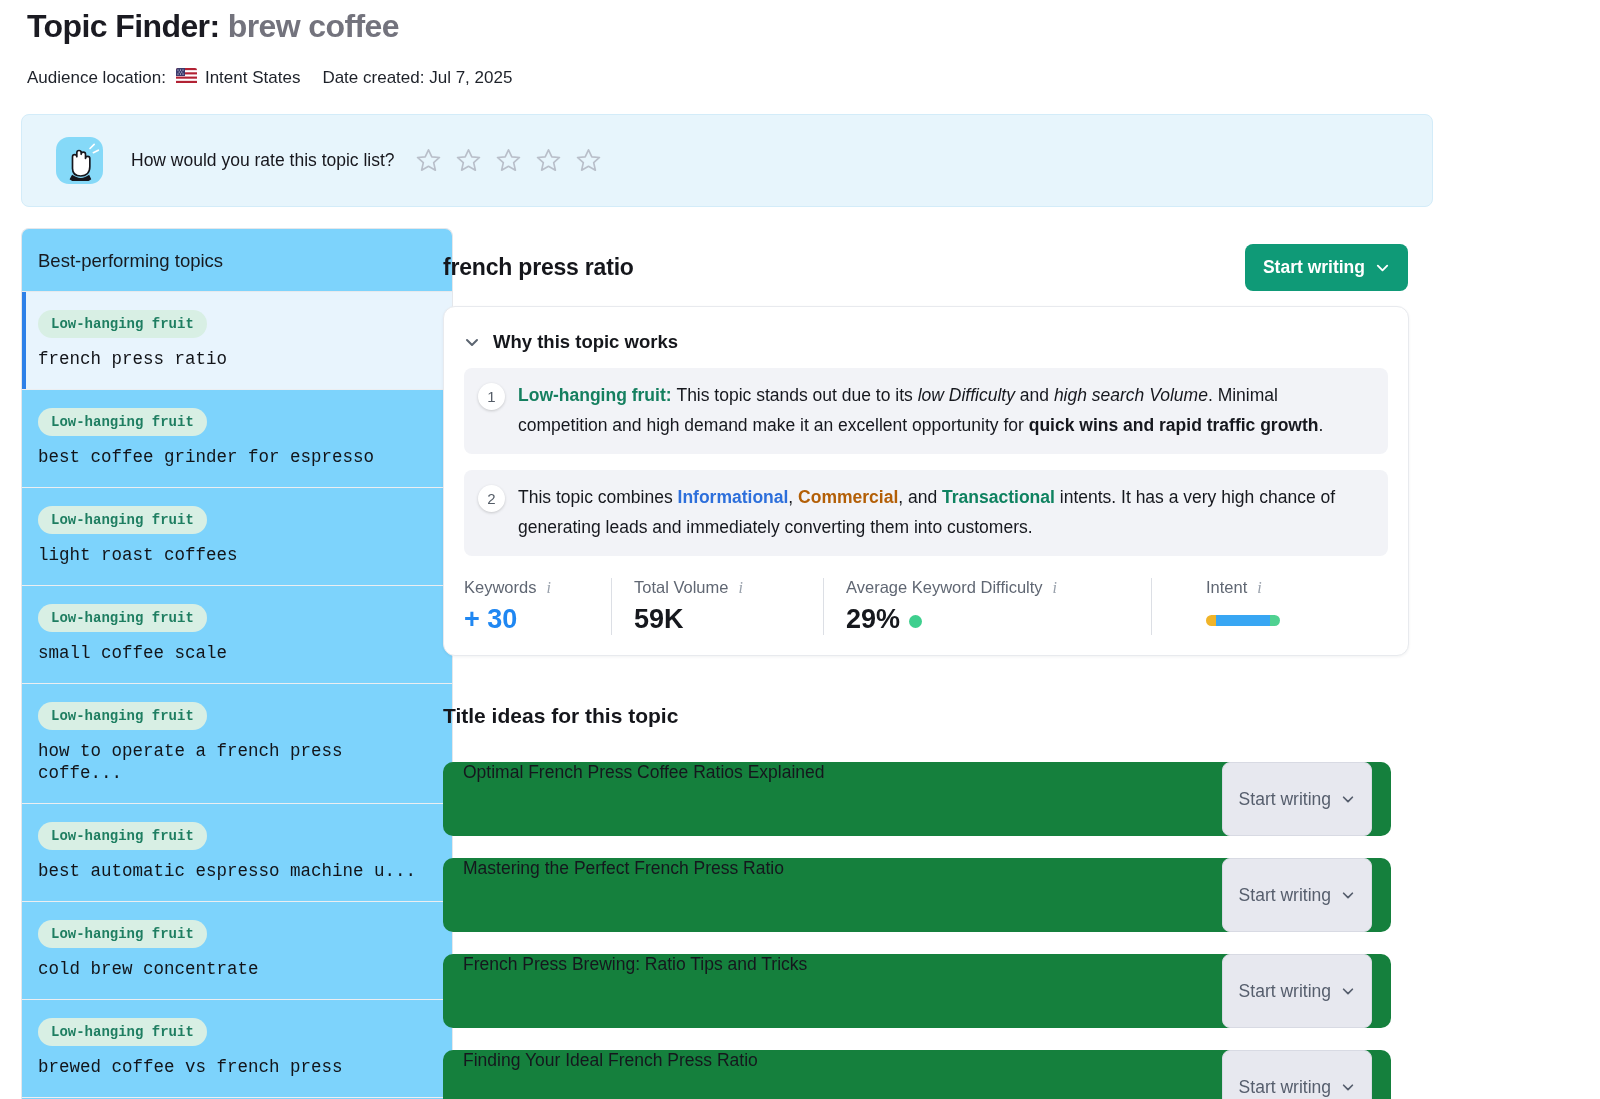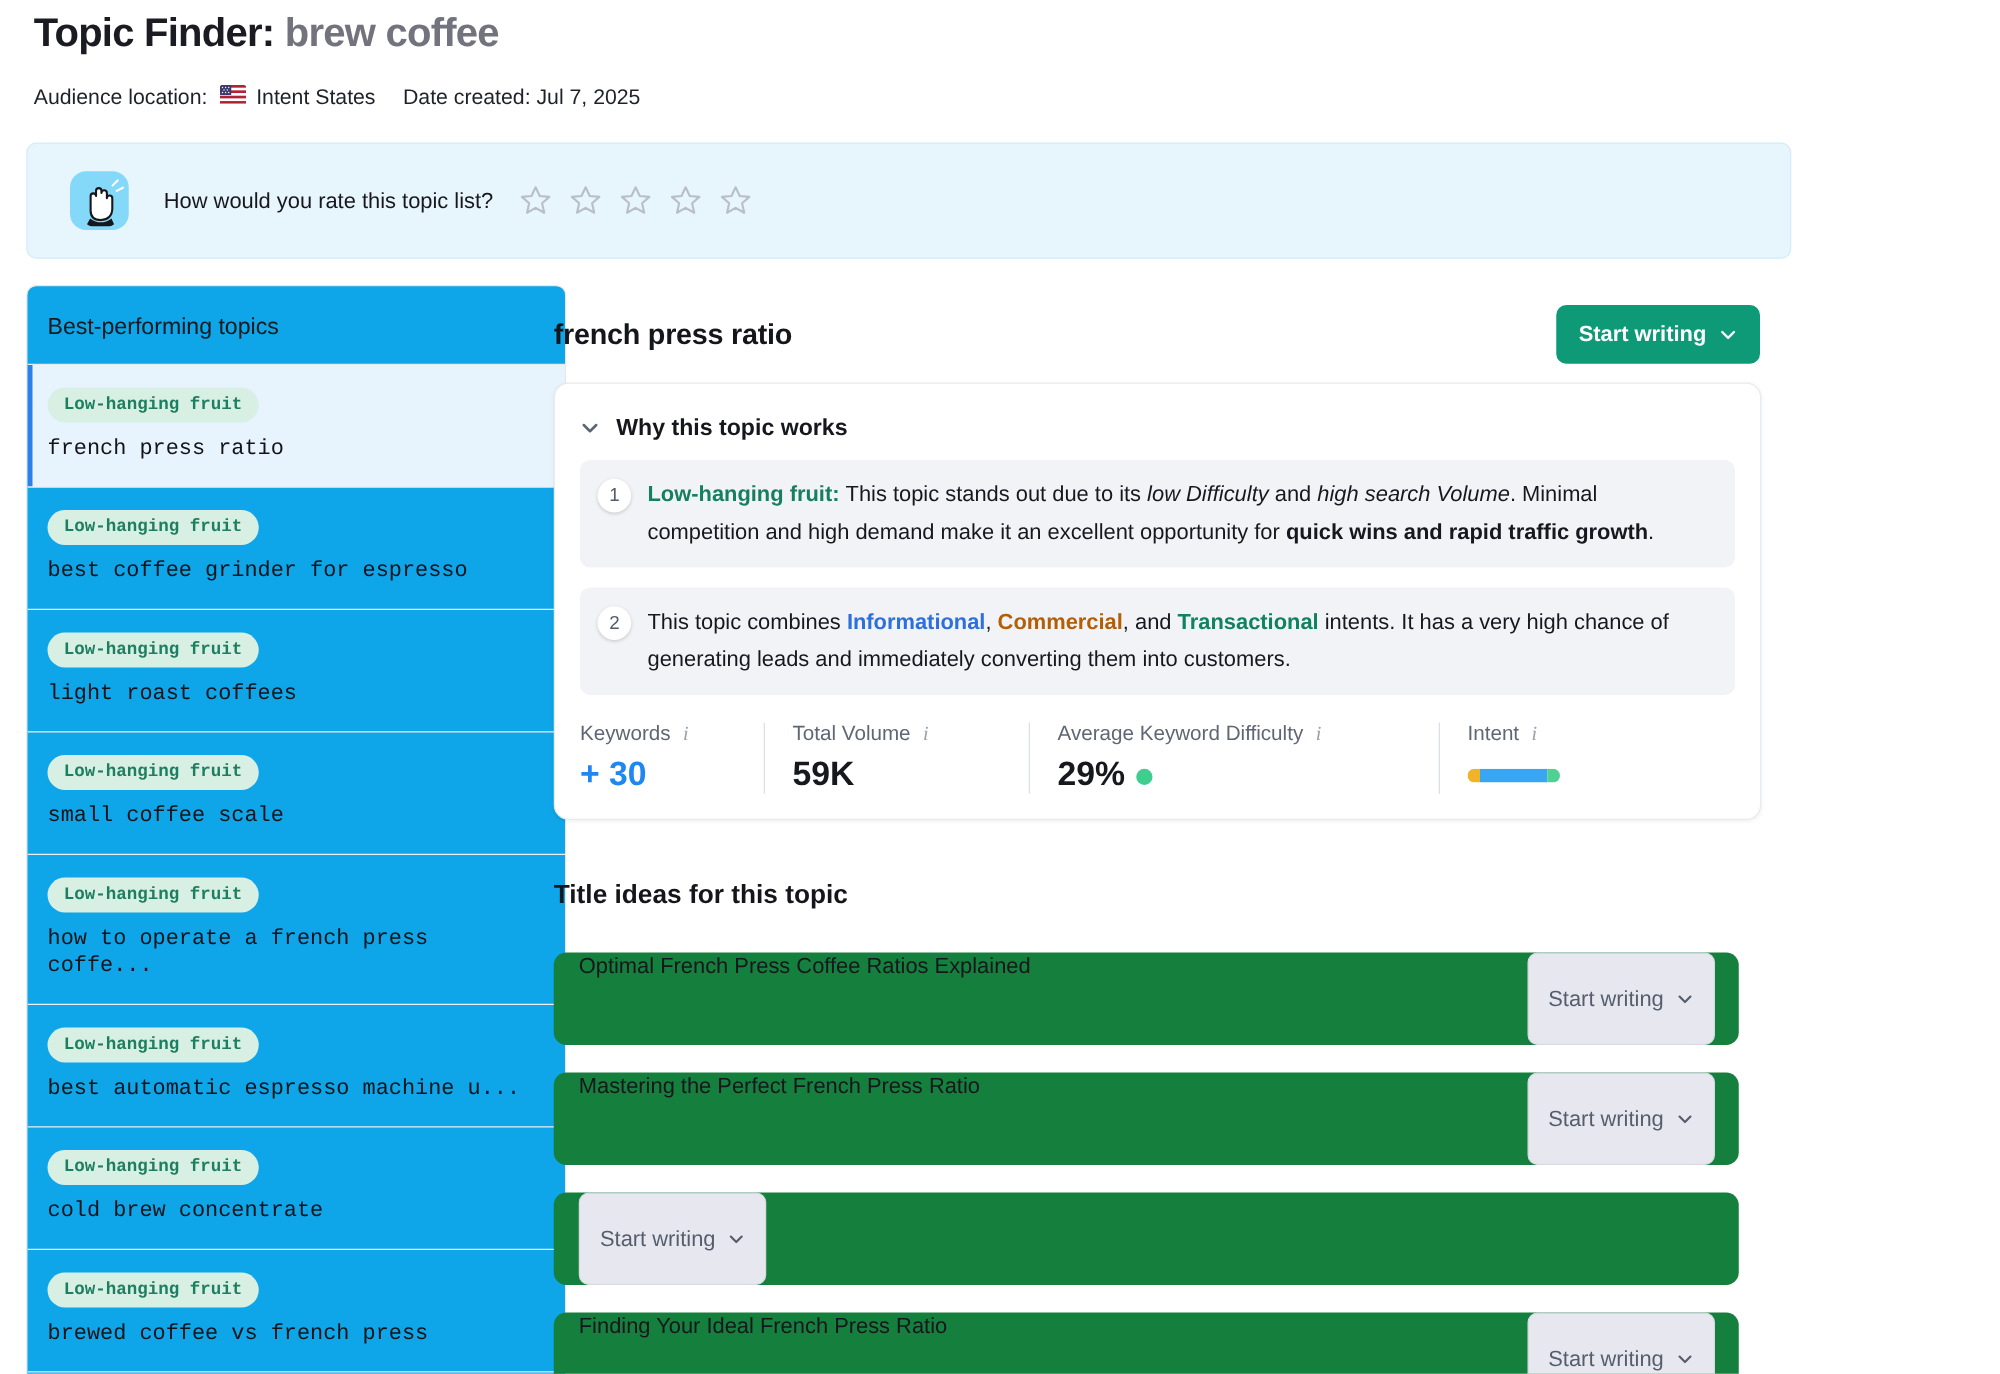--- a/index.html
+++ b/index.html
@@ -20,21 +20,21 @@
     background:var(--c-banner-bg,#e7f5fc); border:1px solid var(--c-banner-border,#d3ecf9);
     border-radius:8px; display:flex; align-items:center;
   }
   .hand-wrap { margin-left:34px; width:47px; height:47px; border-radius:13px; background:var(--c-hand-bg,#85d9f8); display:flex; align-items:center; justify-content:center; flex-shrink:0; }
   .banner-q { margin-left:28px; font-size:17.5px; color:#17171d; }
   .stars { margin-left:20px; display:flex; gap:13px; }
   .stars svg { display:block; cursor:pointer; }
   
   .sidebar {
     position:absolute; left:21px; top:228px; width:432px; height:872px;
-    background:#0ea5e9; border:1px solid #e4e7eb; border-bottom:none; border-radius:8px 8px 0 0; overflow:hidden;
+    background:#7dd3fc; border:1px solid #e4e7eb; border-bottom:none; border-radius:8px 8px 0 0; overflow:hidden;
   }
   .sidebar-title { padding:21px 16px 19px; font-size:18.5px; color:#17191e; border-bottom:1px solid #e7e9ed; }
   .topic-item { position:relative; padding:18px 16px 19px; border-bottom:1px solid #eceef1; cursor:pointer;font-family:Liberation Mono, monospace; }
   .topic-item.selected { background:var(--c-selected-bg,#e8f4fd); }
   .topic-item.selected::before { content:""; position:absolute; left:0; top:0; bottom:0; width:4px; background:var(--c-selected-border,#2d80e8); }
   .topic-badge {
     display:inline-block; background:var(--c-badge-bg,#d8efe4); color:var(--c-badge-text,#1e7e61);
     font-size:14px; font-weight:600; line-height:18px; padding:5px 13px; border-radius:999px; min-height:28px;
   }
   .topic-badge.badge-blue { background:var(--c-partial-badge-bg,#cfe2f6); min-width:128px; }
@@ -66,21 +66,21 @@
     box-shadow:0 1px 3px rgba(0,0,0,.18);
   }
   .seg-green-bold { color:var(--c-reason-green,#157f5f); font-weight:700; }
   .seg-italic { font-style:italic; }
   .seg-bold { font-weight:700; }
   .seg-intent-info { color:var(--c-intent-info,#2d6fdb); font-weight:700; }
   .seg-intent-commercial { color:var(--c-intent-commercial,#b35f07); font-weight:700; }
   .seg-intent-transactional { color:var(--c-intent-transactional,#0f8260); font-weight:700; }
   .metrics { display:flex; padding:6px 24px 0 20px; }
   .metric { border-right:1px solid #dcdfe5; padding-right:20px; margin-right:22px; }
-  .metric:last-child { border-right:none; }
+  .metric:last-child { border-right:none;margin-left:32px; }
   .metric-label { display:flex; align-items:center; gap:8px; font-size:16.5px; color:#606773; }
   .info-i { font-family:"Liberation Serif", serif; font-style:italic; font-size:16px; color:#98a0ab; cursor:pointer; padding:0 2px; }
   .metric-value { margin-top:7px; font-size:27px; font-weight:700; color:#16181d; display:flex; align-items:center; }
   .metric-value.blue { color:var(--c-link-blue,#1f87f2); }
   .kd-dot { width:13px; height:13px; border-radius:50%; background:var(--c-dot-green,#3ecf8e); margin-left:9px; margin-top:4px; }
   .intent-bar { display:flex; width:74px; height:11px; border-radius:6px; overflow:hidden; margin-top:18px; }
   .intent-bar div { height:100%; }
   
   .ideas-heading { position:absolute; left:443px; top:704px; font-size:21px; font-weight:700; color:#15161b; }
   .ideas-list { position:absolute; left:443px; top:762px; width:948px; display:flex; flex-direction:column; gap:22px; }
@@ -299,20 +299,21 @@
     <button class="btn-gray">
       <span>Start writing</span>
       <span style="display:flex">
           <svg width="14" height="14" viewBox="0 0 16 16">
             <polyline points="3,6 8,11 13,6" fill="none" stroke="currentColor" stroke-width="2" stroke-linecap="round" stroke-linejoin="round"></polyline>
           </svg>
         </span>
     </button>
   </div>
     <div class="idea-card">
+    <span class="idea-text">French Press Brewing: Ratio Tips and Tricks</span>
     <button class="btn-gray">
       <span>Start writing</span>
       <span style="display:flex">
           <svg width="14" height="14" viewBox="0 0 16 16">
             <polyline points="3,6 8,11 13,6" fill="none" stroke="currentColor" stroke-width="2" stroke-linecap="round" stroke-linejoin="round"></polyline>
           </svg>
         </span>
     </button>
   </div>
     <div class="idea-card">

